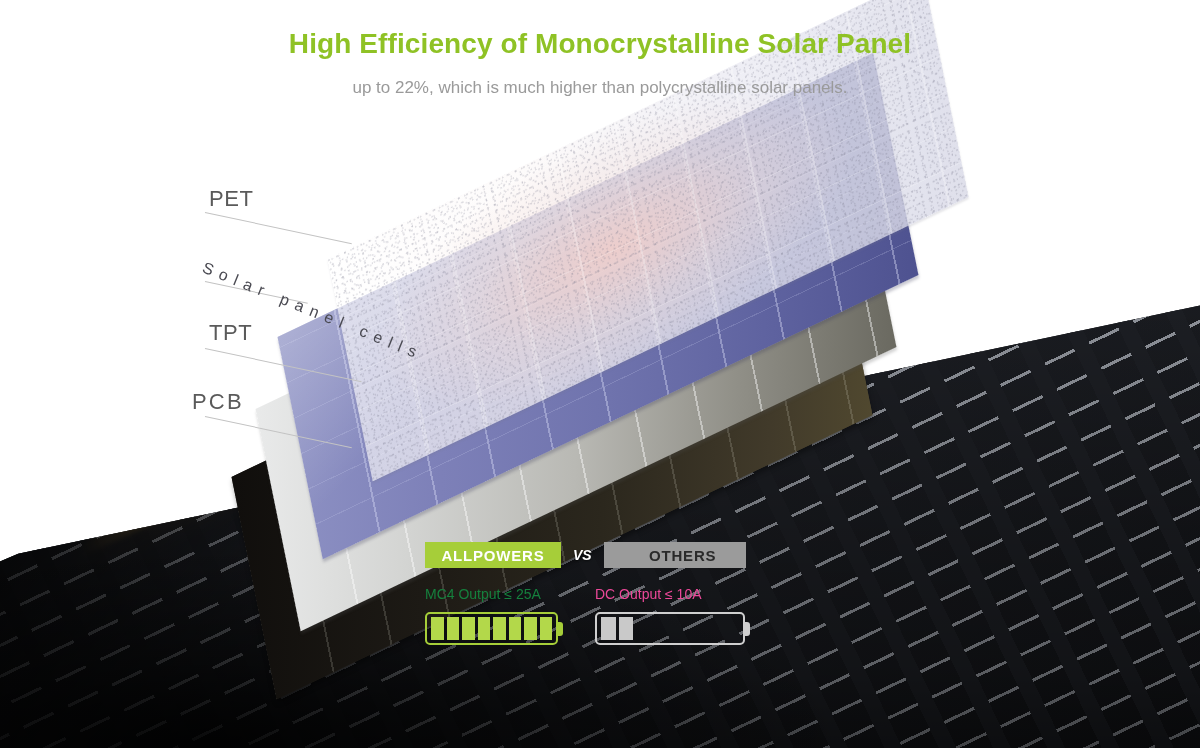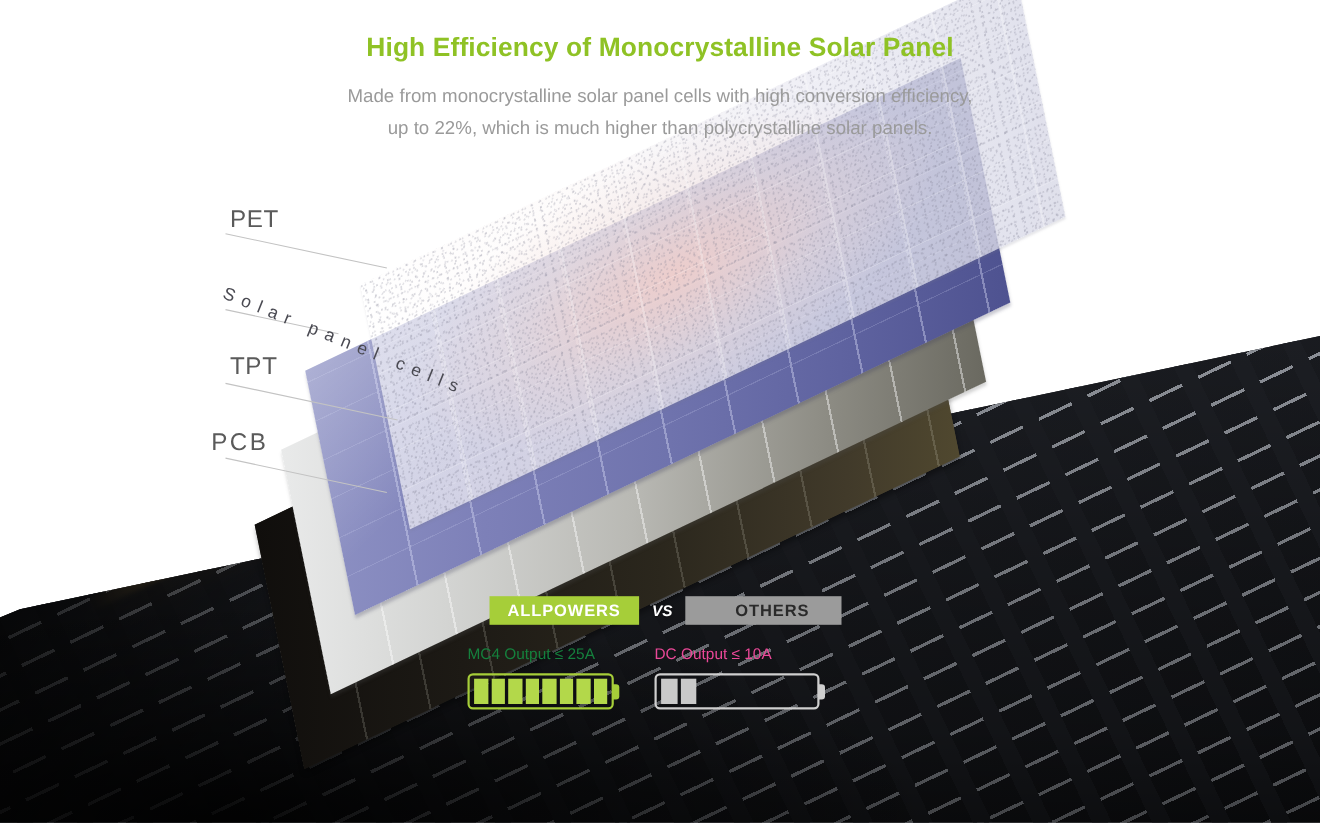--- a/index.html
+++ b/index.html
@@ -15,21 +15,21 @@
     background: #ffffff;
     overflow: hidden;
   }
 
   
   #header {
     position: absolute; left: 0; top: 26px; width: 1200px;
     text-align: center; z-index: 60;
   }
   #title {
-    font-size: 24px; font-weight: bold; color: #8fc225;
+    font-size: 28px; font-weight: bold; color: #8fc225;
     letter-spacing: 0.1px; line-height: 36px;
   }
   #subtitle {
     margin-top: 11px;
     font-size: 17px; color: #9a9a9a; line-height: 29px;
     font-weight: 400;
   }
   #subtitle .l { display: block; }
 
   
@@ -231,21 +231,21 @@
     transform: rotate(22deg);
     transform-origin: 0 50%;
   }
 
   
   #compare { position: absolute; left: 425px; top: 542px; z-index: 70; width: 340px; }
   #badges { display: flex; align-items: center; height: 26px; }
   #badge-allpowers {
     background: #a6ce39; height: 26px; width: 136px;
     display: flex; align-items: center; justify-content: center;
-    color: #ffffff; font-size: 15px; font-weight: bold; letter-spacing: .8px; margin-left: 20px;
+    color: #ffffff; font-size: 15px; font-weight: bold; letter-spacing: .8px;
   }
   #vs-label {
     color: #ffffff; font-size: 14px; font-weight: bold; font-style: italic;
     margin: 0 12px; letter-spacing: 0px;
     text-shadow: 0 1px 2px rgba(0,0,0,.5);
   }
   #badge-others {
     background: #9b9b9b; height: 26px; width: 142px;
     display: flex; align-items: center; justify-content: center;
     color: #2a2a2a; font-size: 15px; font-weight: bold; letter-spacing: .8px; padding-left: 16px;
@@ -317,21 +317,20 @@
   <div class="leader-line" id="line-pcb"></div>
 
   <div class="leader-label" id="label-pet">PET</div>
   <div id="label-cells">Solar panel cells</div>
   <div class="leader-label" id="label-tpt">TPT</div>
   <div class="leader-label" id="label-pcb">PCB</div>
 
   <div id="header">
     <div id="title">High Efficiency of Monocrystalline Solar Panel</div>
     <div id="subtitle">
-      <span class="l">Made from monocrystalline solar panel cells with high conversion efficiency,</span>
       <span class="l">up to 22%, which is much higher than polycrystalline solar panels.</span>
     </div>
   </div>
 
   <div id="compare">
     <div id="badges">
       <div id="badge-allpowers">ALLPOWERS</div>
       <div id="vs-label">VS</div>
       <div id="badge-others">OTHERS</div>
     </div>

